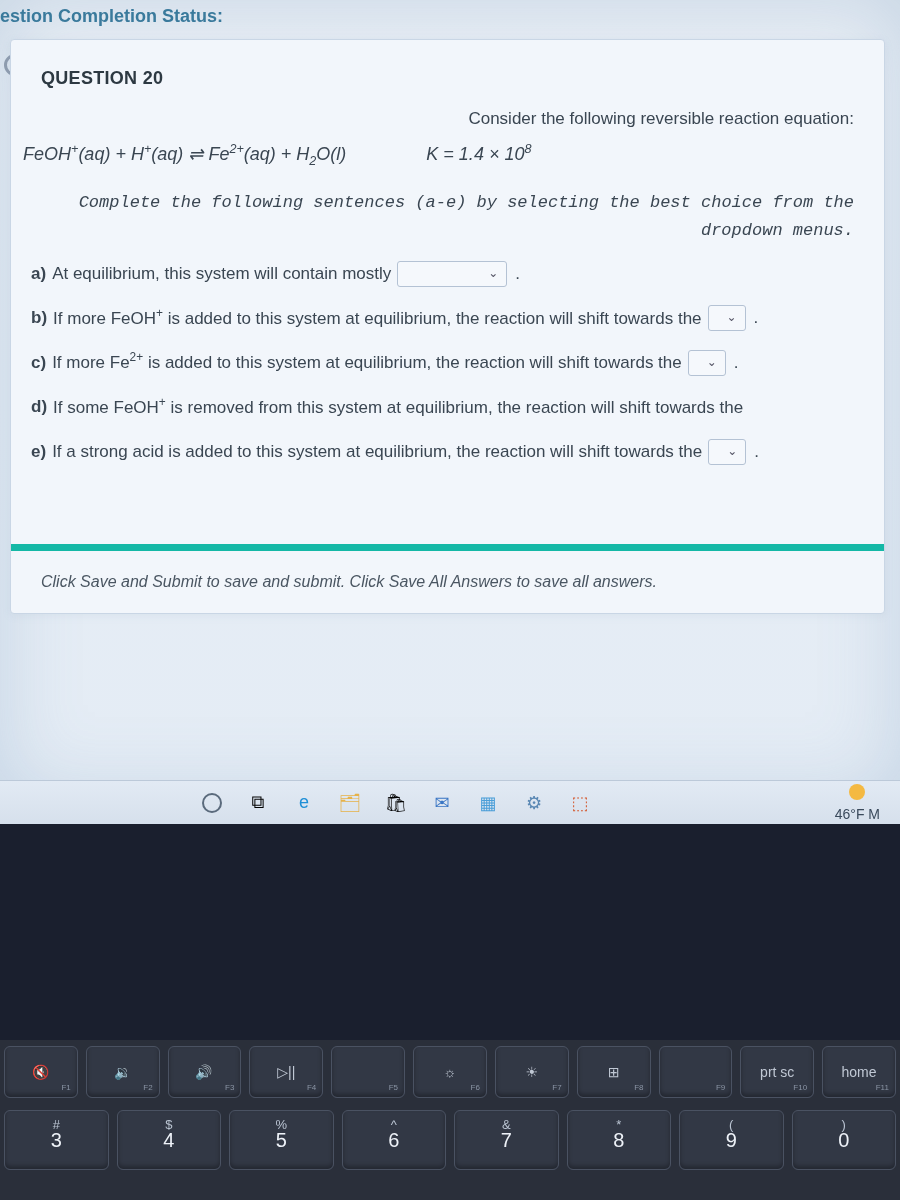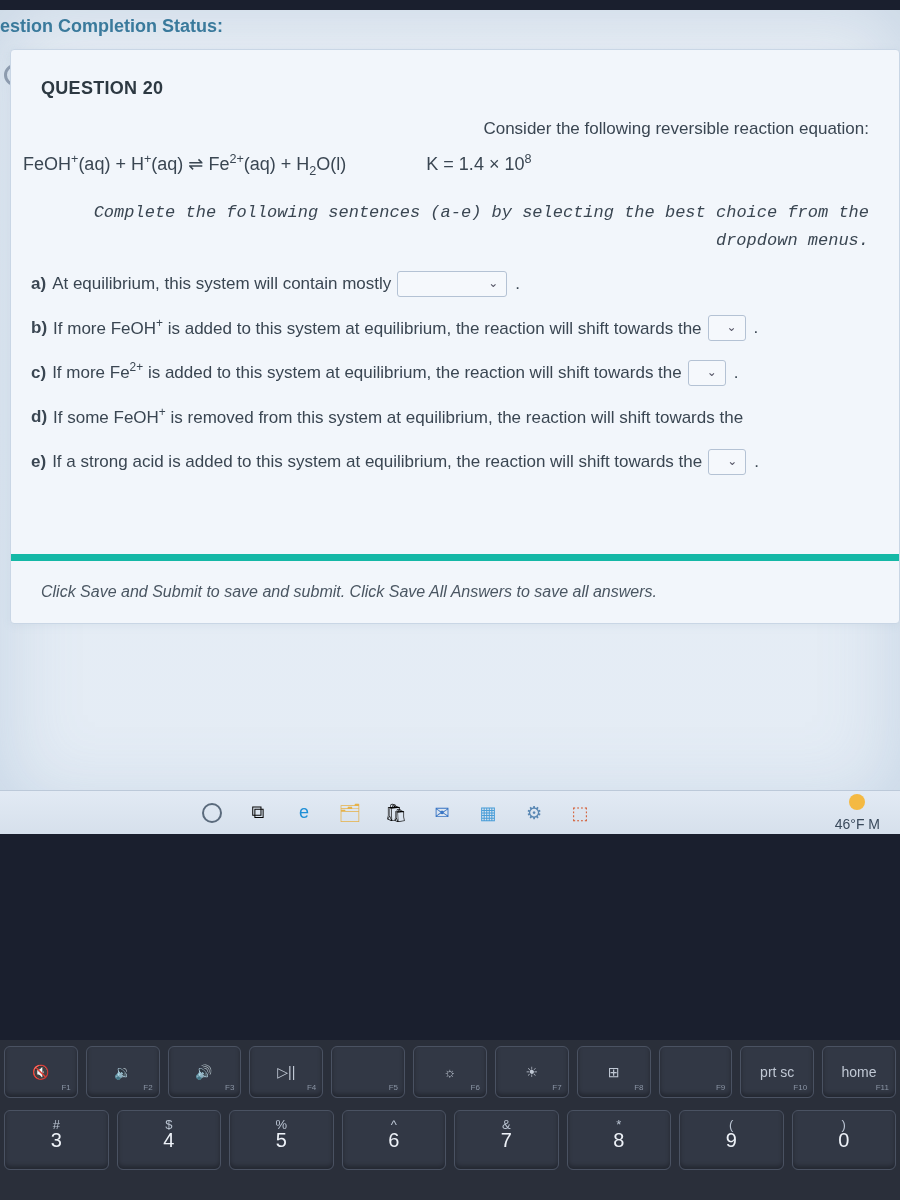--- a/index.html
+++ b/index.html
@@ -17,25 +17,24 @@
     height: 800px;
     position: relative;
     padding: 0;
     box-shadow: inset 0 0 80px rgba(100,140,180,0.25);
   }
   .status-bar {
     padding: 6px 0 4px 0;
     color: #3a7a9c;
     font-weight: 600;
     font-size: 18px;
-    margin-top: 10px;
   }
   .question-card {
     background: #f2f6fb;
-    margin: 8px 0 0 10px;
+    margin: 8px 15px 0 10px;
     border: 1px solid #c9d6e5;
     border-radius: 4px;
     padding: 0;
     min-height: 540px;
     position: relative;
     box-shadow: 0 2px 8px rgba(120,150,180,0.1);
   }
   .q-header {
     padding: 28px 30px 16px 30px;
     font-weight: 700;
@@ -49,20 +48,21 @@
     color: #3a4652;
     line-height: 1.65;
     text-align: right;
   }
   .prompt { margin-bottom: 6px; }
   .equation-row {
     display: flex;
     align-items: baseline;
     gap: 80px;
     margin-bottom: 18px;
+    font-style: italic;
   }
   .eqn { font-size: 18px; }
   sup { font-size: 0.7em; vertical-align: super; }
   sub { font-size: 0.7em; vertical-align: sub; }
   .instr { margin-bottom: 14px; font-style: italic; font-family: Liberation Mono, monospace; }
   .part-row {
     display: flex;
     align-items: center;
     flex-wrap: wrap;
     gap: 6px;

